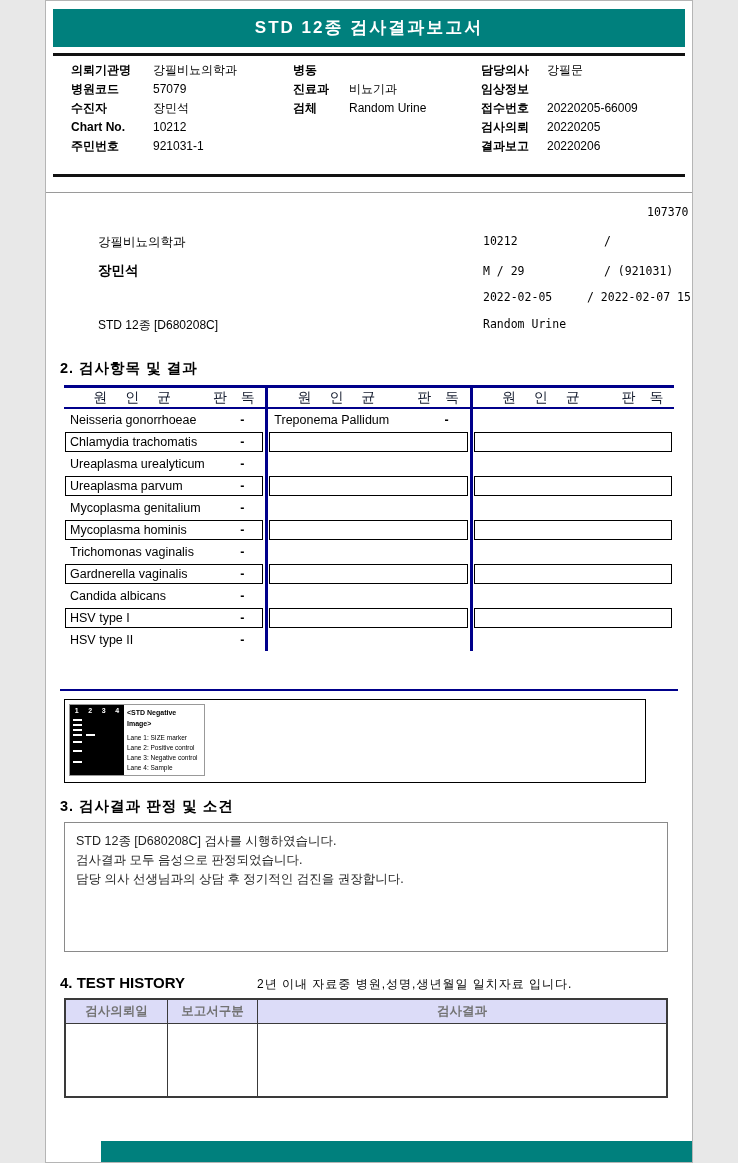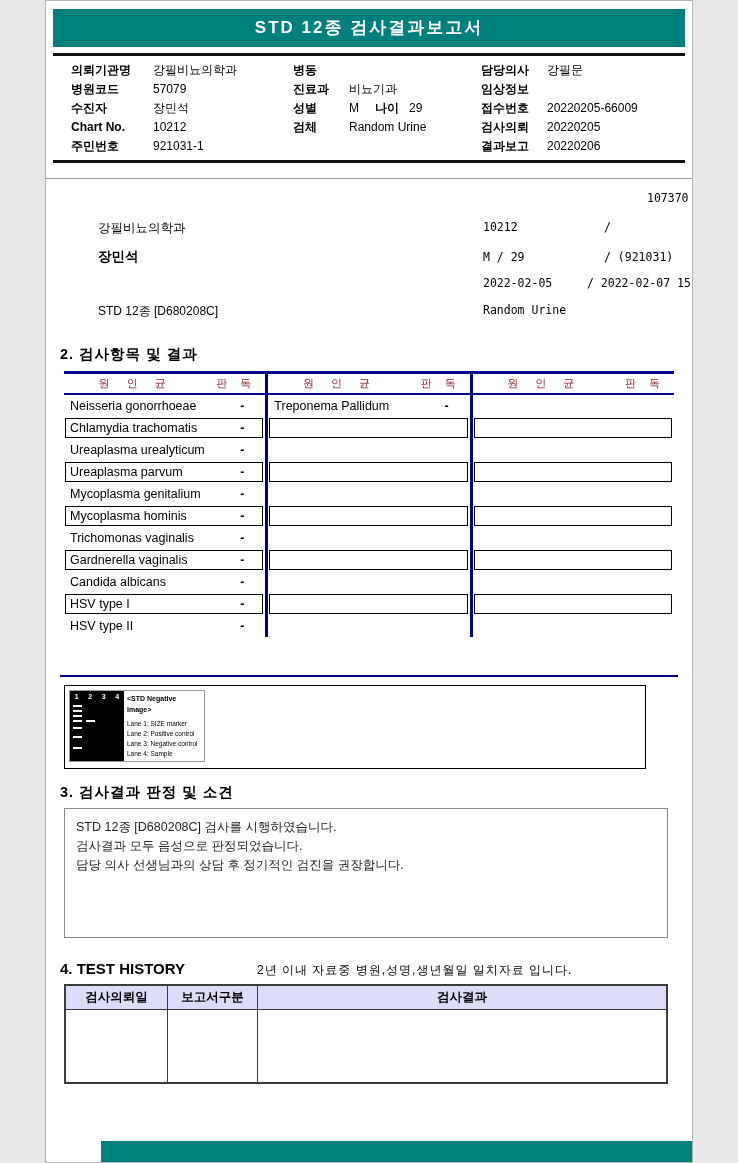--- a/index.html
+++ b/index.html
@@ -7,21 +7,21 @@
   body { font-family:"Liberation Sans", sans-serif; }
   .page { position:relative; width:648px; height:1163px; margin:0 auto; background:#fff;
           border:1px solid #b5b5b5; overflow:hidden; }
 
   
   .title-bar { margin:8px 7px 0; background:#00807d; color:#fff; text-align:center;
                font-weight:bold; font-size:17px; letter-spacing:2px; padding:7px 0 8px; }
 
   
   .info-section { margin:6px 7px 0; border-top:3px solid #111; border-bottom:3px solid #111;
-                  display:flex; padding:5px 0 4px; }
+                  display:flex; padding:5px 0 18px; }
   .info-col { font-size:12px; }
   .info-col.c1 { width:240px; padding-left:18px; }
   .info-col.c2 { width:188px; }
   .info-col.c3 { flex:1; }
   .info-row { display:flex; line-height:19px; white-space:nowrap; }
   .info-label { font-weight:bold; }
   .c1 .info-label { width:82px; }
   .c2 .info-label { width:56px; }
   .c3 .info-label { width:66px; }
   .info-label2 { font-weight:bold; margin-left:16px; margin-right:10px; }
@@ -48,21 +48,21 @@
   .sec-head { font-weight:bold; font-size:14.5px; letter-spacing:1px; color:#000; }
   .s1-head { margin:10px 0 0 14px; }
   .s1-text { margin:6px 0 0 32px; font-weight:bold; font-size:13.5px; letter-spacing:1px; }
   .s2-head { margin:14px 0 0 14px; }
 
   
   .results-table { margin:7px 18px 0; border-top:3px solid #00008b; display:flex; }
   .rt-group { flex:1; min-width:0; }
   .rt-group + .rt-group { border-left:3px solid #00008b; }
   .rt-header { display:flex; align-items:center; height:21px; border-bottom:2px solid #00008b;
-               font-size:11px; color:#7f1d1d; }
+               font-size:14px; color:#0f172a; }
   .rt-header .h-name { flex:1; text-align:center; letter-spacing:7px; }
   .rt-header .h-result { width:58px; text-align:center; letter-spacing:5px; }
   .rt-row { height:22px; display:flex; align-items:center; font-size:12.5px; position:relative; }
   .rt-row.boxed::after { content:""; position:absolute; left:1px; right:2px; top:1px; bottom:1px;
                          border:1px solid #000; pointer-events:none; }
   .rt-name { flex:1; padding-left:6px; white-space:nowrap; overflow:hidden; }
   .rt-result { width:46px; text-align:center; font-weight:bold; }
 
   
   .gel-rule { border-top:2px solid #00008b; margin:38px 14px 0; }
@@ -81,21 +81,21 @@
   .s3-head { margin:14px 0 0 14px; }
   .comment-box { margin:6px 24px 0 18px; border:1px solid #8a8a8a; height:130px;
                  padding:9px 11px; font-size:12.5px; color:#222; line-height:1.5; }
 
   
   .s4-row { display:flex; align-items:baseline; margin:22px 0 0 14px; }
   .s4-head { font-weight:bold; font-size:15px; letter-spacing:0; }
   .s4-note { font-size:12px; margin-left:72px; letter-spacing:1px; }
   .history-table { margin:5px 24px 0 18px; border:2px solid #3a3a3a; }
   .ht-header { display:flex; background:#dcdcf8; border-bottom:1px solid #3a3a3a; }
-  .ht-cell { padding:3px 6px; font-size:12.5px; color:#000000; text-align:center; font-weight:bold; }
+  .ht-cell { padding:3px 6px; font-size:12.5px; color:#737373; text-align:center; font-weight:bold; }
   .ht-c1 { width:102px; border-right:1px solid #3a3a3a; }
   .ht-c2 { width:90px;  border-right:1px solid #3a3a3a; }
   .ht-c3 { flex:1; text-align:center; }
   .ht-body { display:flex; height:72px; background:#fff; }
   .ht-bcell { height:100%; }
 
   
   .footer-bar { position:absolute; left:55px; right:0; bottom:0; height:21px; background:#00807d; }
 </style>
 </head>
@@ -131,26 +131,20 @@
         </div>
       </div>
     <div class="info-col c2">
         <div class="info-row">
           <span class="info-label">병동</span>
           <span class="info-value"></span>
         </div>
         <div class="info-row">
           <span class="info-label">진료과</span>
           <span class="info-value">비뇨기과</span>
-        </div>
-        <div class="info-row">
-          <span class="info-label">성별</span>
-          <span class="info-value">M</span>
-          <span class="info-label2">나이</span>
-          <span class="info-value">29</span>
         </div>
         <div class="info-row">
           <span class="info-label">검체</span>
           <span class="info-value">Random Urine</span>
         </div>
       </div>
     <div class="info-col c3">
         <div class="info-row">
           <span class="info-label">담당의사</span>
           <span class="info-value">강필문</span>

